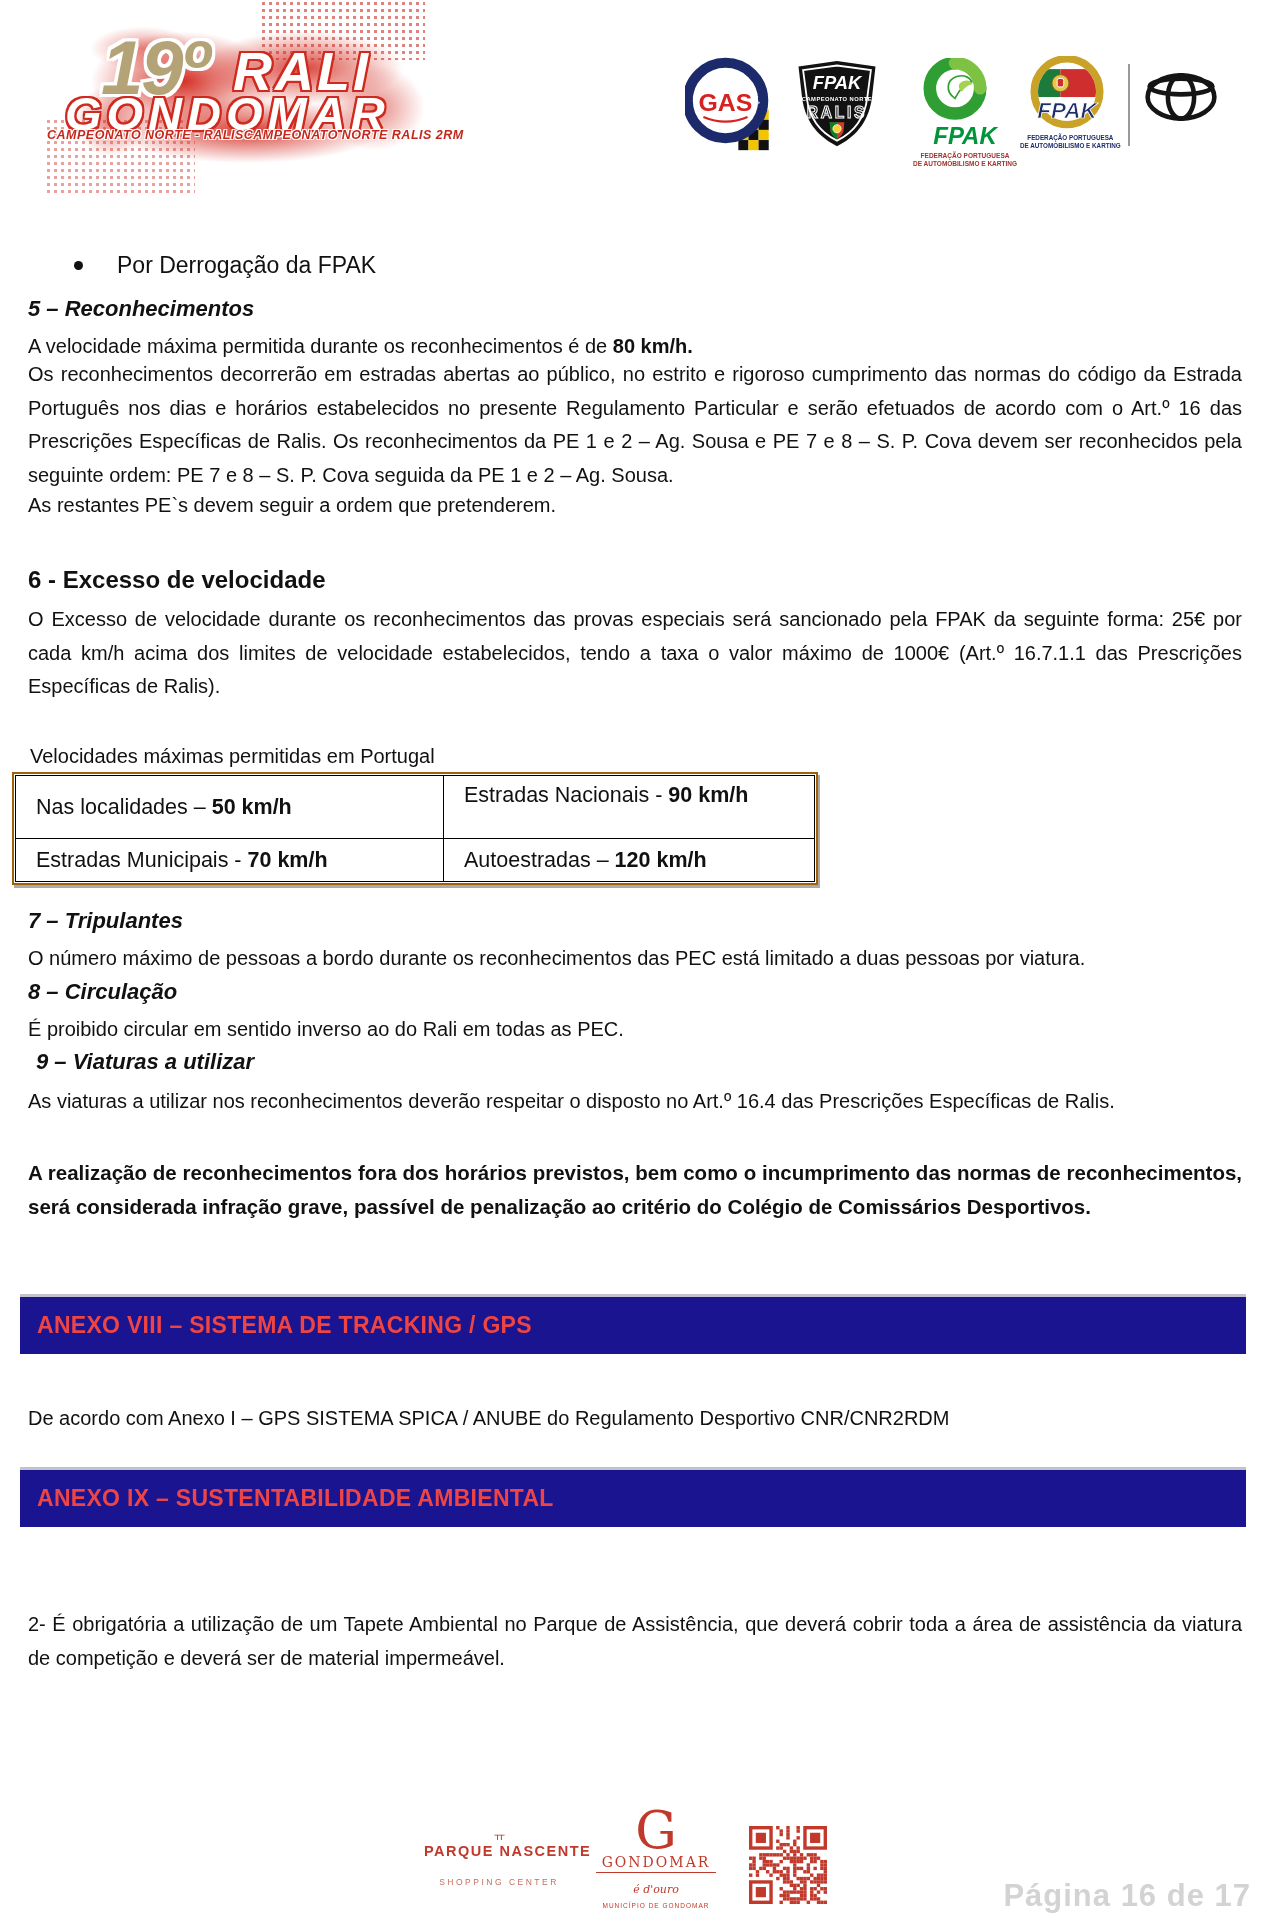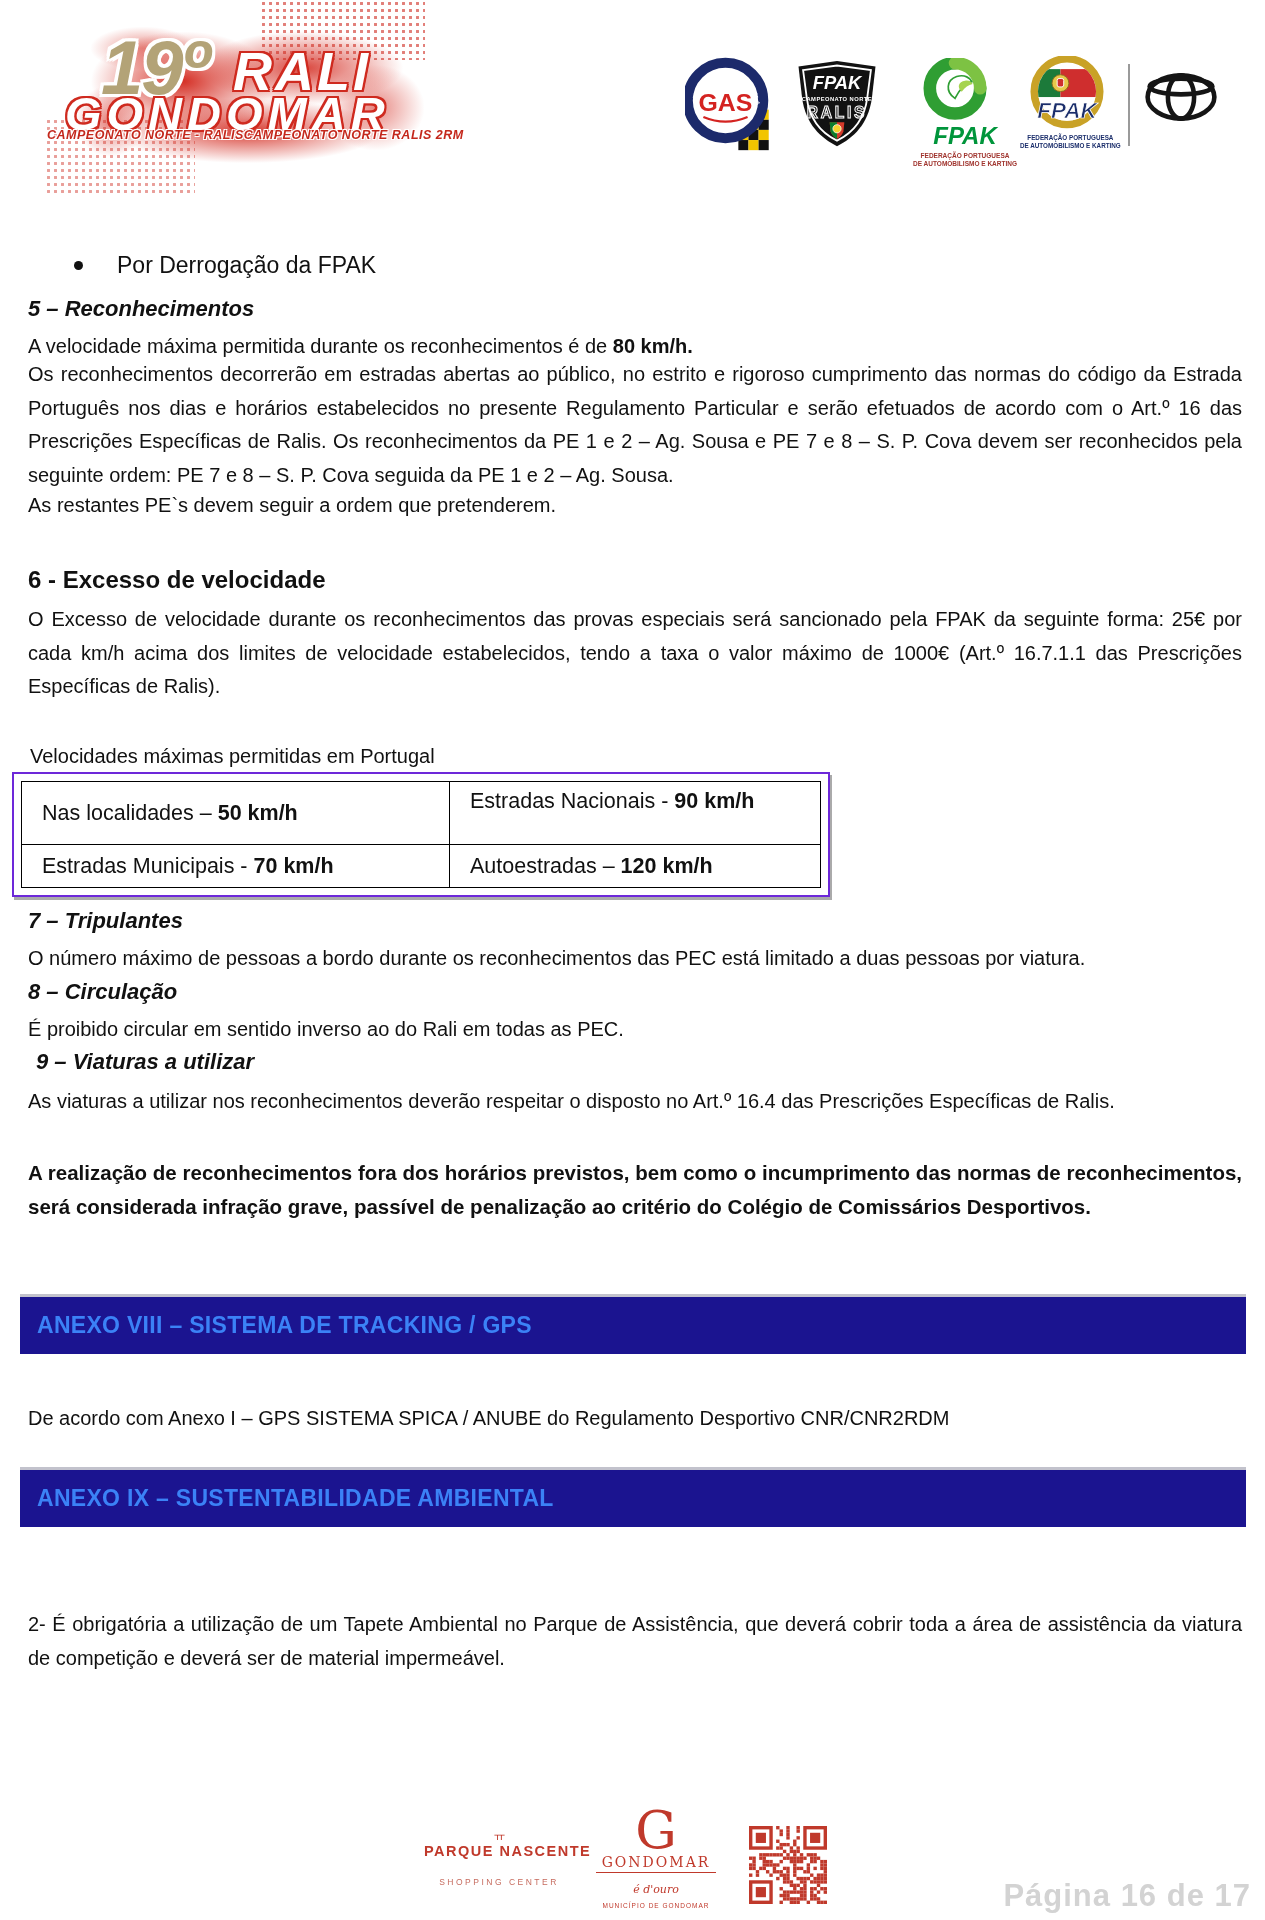--- a/index.html
+++ b/index.html
@@ -59,38 +59,38 @@
   
   .body-text { font-size:20px; line-height:33.5px; }
   .just { text-align:justify; }
   .h-italic { font:italic bold 22px "Liberation Sans",sans-serif; }
   .h-plain  { font:bold 24px "Liberation Sans",sans-serif; }
   .bullet-row { display:flex; align-items:center; font-size:23px; }
   .bullet-dot { width:9px; height:9px; border-radius:50%; background:#111; margin:0 34px 0 0; }
 
   
   .speed-table {
-    border:2px solid #6d28d9; padding:7px; background:#fff;
+    border:2px solid #a16207; padding:1px; background:#fff;
     box-shadow:2px 3px 0 #aaaaaa;
   }
   .speed-table table { border-collapse:collapse; width:100%; }
   .speed-table td {
     border:1px solid #000; font-size:21.5px; padding-left:20px; color:#111;
   }
   .speed-table tr:first-child td { height:54px; }
   .speed-table tr:last-child  td { height:40px; }
   .speed-table td.top { vertical-align:top; padding-top:7px; }
 
   
   .banner {
     left:20px; width:1226px; height:60px; background:#1b1490;
     border-top:3px solid #c2c2cc;
     display:flex; align-items:center; padding-left:17px; box-sizing:border-box;
   }
-  .banner span { color:#3b82f6; font-weight:bold; font-size:23px; letter-spacing:.3px; }
+  .banner span { color:#ef4444; font-weight:bold; font-size:23px; letter-spacing:.3px; }
 
   .bold-para { font-weight:bold; font-size:20.5px; line-height:34px; }
 
   
   .pn-logo { left:424px; top:1830px; width:150px; text-align:center; color:#c0392b; }
   .pn-icon { font-size:13px; letter-spacing:-1px; line-height:10px; color:#c0392b; }
   .pn-name { font-weight:bold; font-size:14.5px; letter-spacing:1.5px; margin-top:3px; white-space:nowrap; }
   .pn-sub  { font-size:8.5px; letter-spacing:2.5px; margin-top:18px; color:#c66b5e; }
 
   .gd-logo { left:596px; top:1806px; width:120px; text-align:center; color:#c0392b; }

